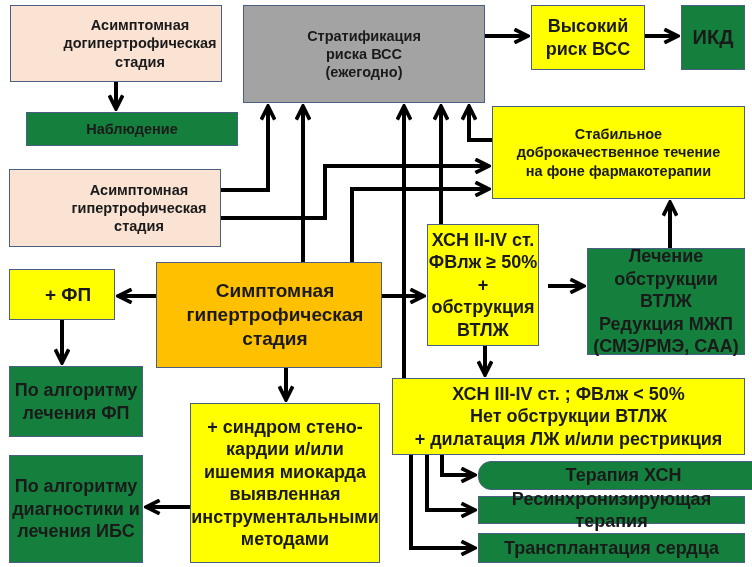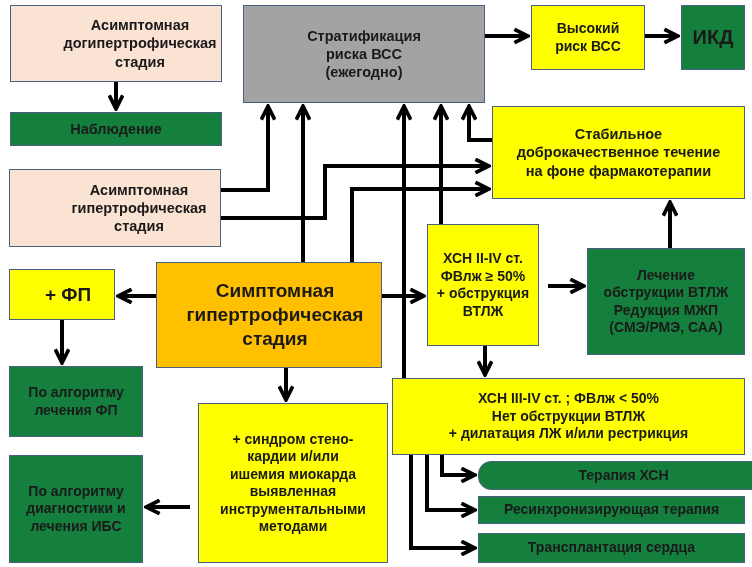--- a/index.html
+++ b/index.html
@@ -6,21 +6,21 @@
   body { width: 752px; height: 567px; position: relative; overflow: hidden;
          font-family: "Liberation Sans", "DejaVu Sans", sans-serif; }
   .box { position: absolute; box-sizing: border-box; border: 1.5px solid #4a5f82;
          display: flex; align-items: center; justify-content: center; text-align: center;
          font-weight: bold; color: #1a1a1a; line-height: 1.25; white-space: pre-line; }
   .peach { background: #fbe3d4; padding-left: 48px; }
   .green { background: #15803d; }
   .blue  { background: #a3a3a3; }
   .yellow{ background: #ffff00; }
   .orange{ background: #ffc000; }
-  .f14 { font-size: 14px; }
+  .f14 { font-size: 18px; }
   .f15 { font-size: 14.5px; }
   .big { font-size: 19px; padding-left: 12px; }
   .ikd { font-size: 20px; }
   #connectors { position: absolute; left: 0; top: 0; }
 </style>
 </head>
 <body>
 
 <svg id="connectors" width="752" height="567">
   <defs>
@@ -71,21 +71,21 @@
     <path d="M427,455 L427,510 L474,510" marker-end="url(#ah)"></path>
 
     <path d="M411,455 L411,548 L474,548" marker-end="url(#ah)"></path>
   </g>
 </svg>
 
 <div class="box peach f15" style="left:10px;top:5px;width:212px;height:77px;">Асимптомная
 догипертрофическая
 стадия</div>
 
-<div class="box green f15" style="left:10px;top:112px;width:212px;height:34px;">Наблюдение</div>
+<div class="box green f15" style="left:26px;top:112px;width:212px;height:34px;">Наблюдение</div>
 
 <div class="box blue f15" style="left:243px;top:5px;width:242px;height:98px;">Стратификация
 риска  ВСС
 (ежегодно)</div>
 
 <div class="box yellow f14" style="left:531px;top:5px;width:114px;height:65px;">Высокий
 риск ВСС</div>
 
 <div class="box green ikd" style="left:681px;top:5px;width:64px;height:65px;">ИКД</div>
 
@@ -109,21 +109,21 @@
 ВТЛЖ</div>
 
 <div class="box green f14" style="left:587px;top:248px;width:158px;height:107px;">Лечение
 обструкции ВТЛЖ
 Редукция МЖП
 (СМЭ/РМЭ,  САА)</div>
 
 <div class="box green f14" style="left:9px;top:366px;width:134px;height:71px;">По алгоритму
 лечения ФП</div>
 
-<div class="box yellow f14" style="left:190px;top:403px;width:190px;height:160px;margin-left:8px;">+   синдром   стено-
+<div class="box yellow f14" style="left:190px;top:403px;width:190px;height:160px;">+   синдром   стено-
 кардии     и/или
 ишемия миокарда
 выявленная
 инструментальными
 методами</div>
 
 <div class="box yellow f14" style="left:392px;top:378px;width:353px;height:77px;">ХСН III-IV ст. ;   ФВлж &lt; 50%
 Нет обструкции ВТЛЖ
 + дилатация ЛЖ   и/или рестрикция</div>
 

